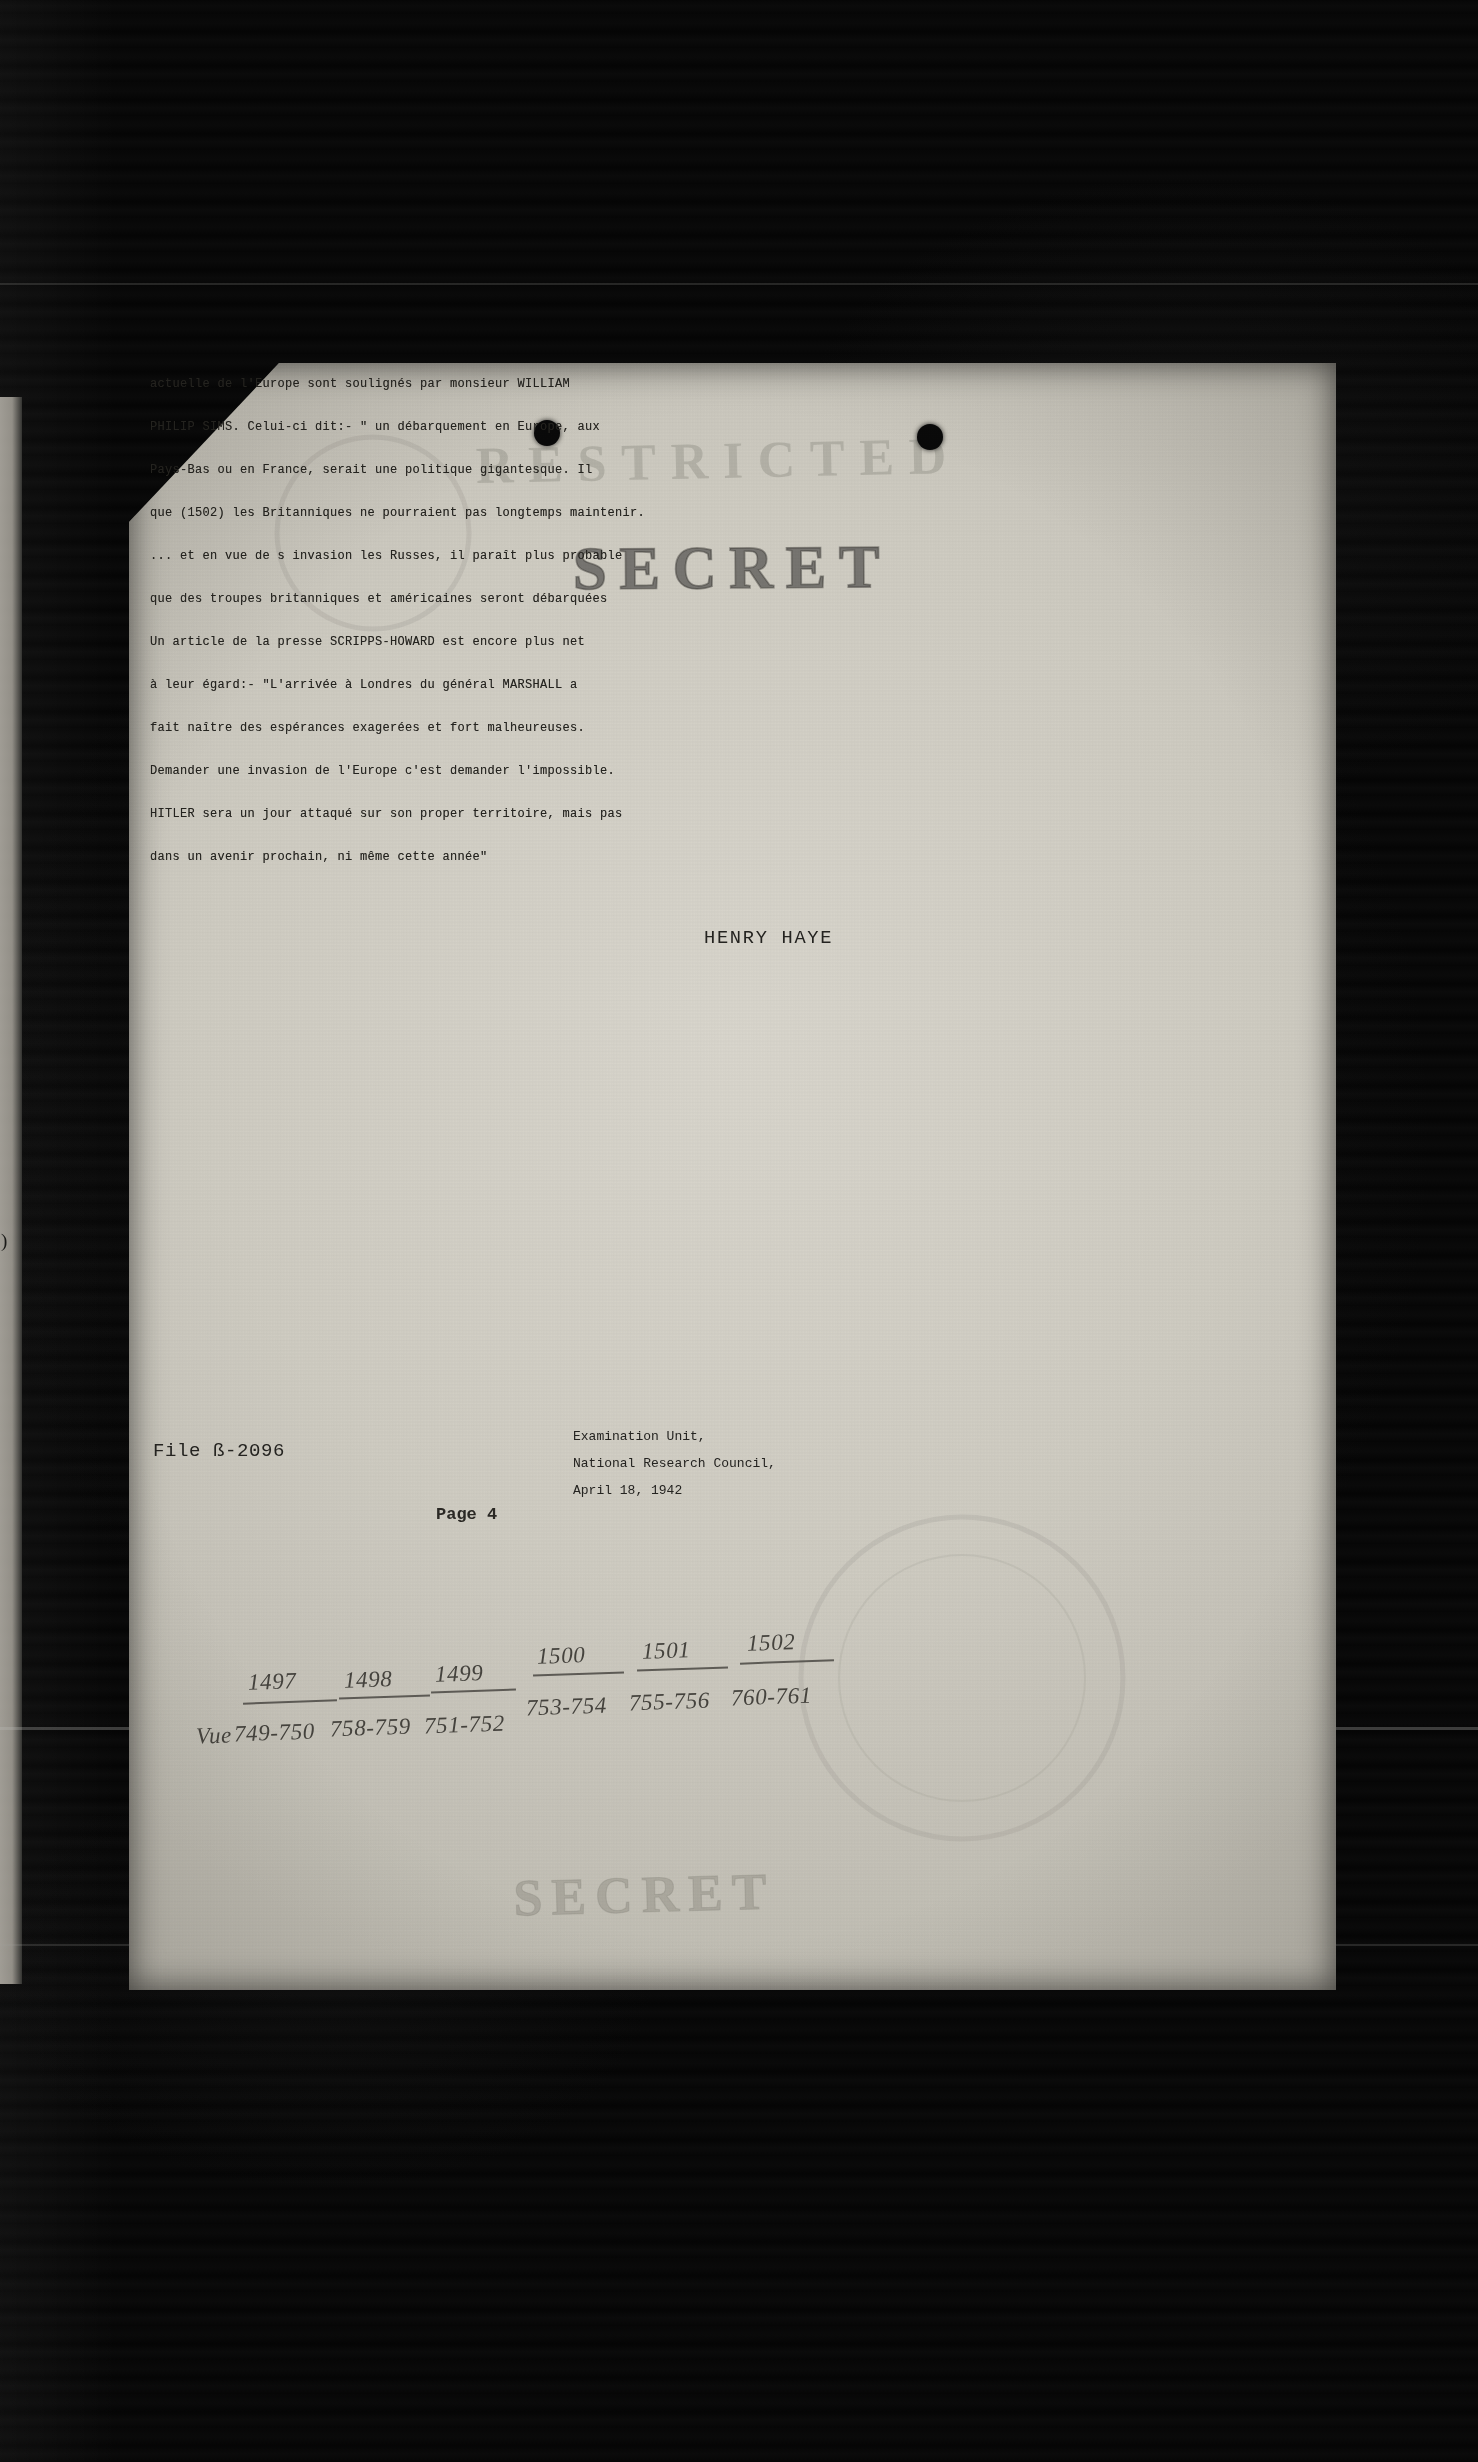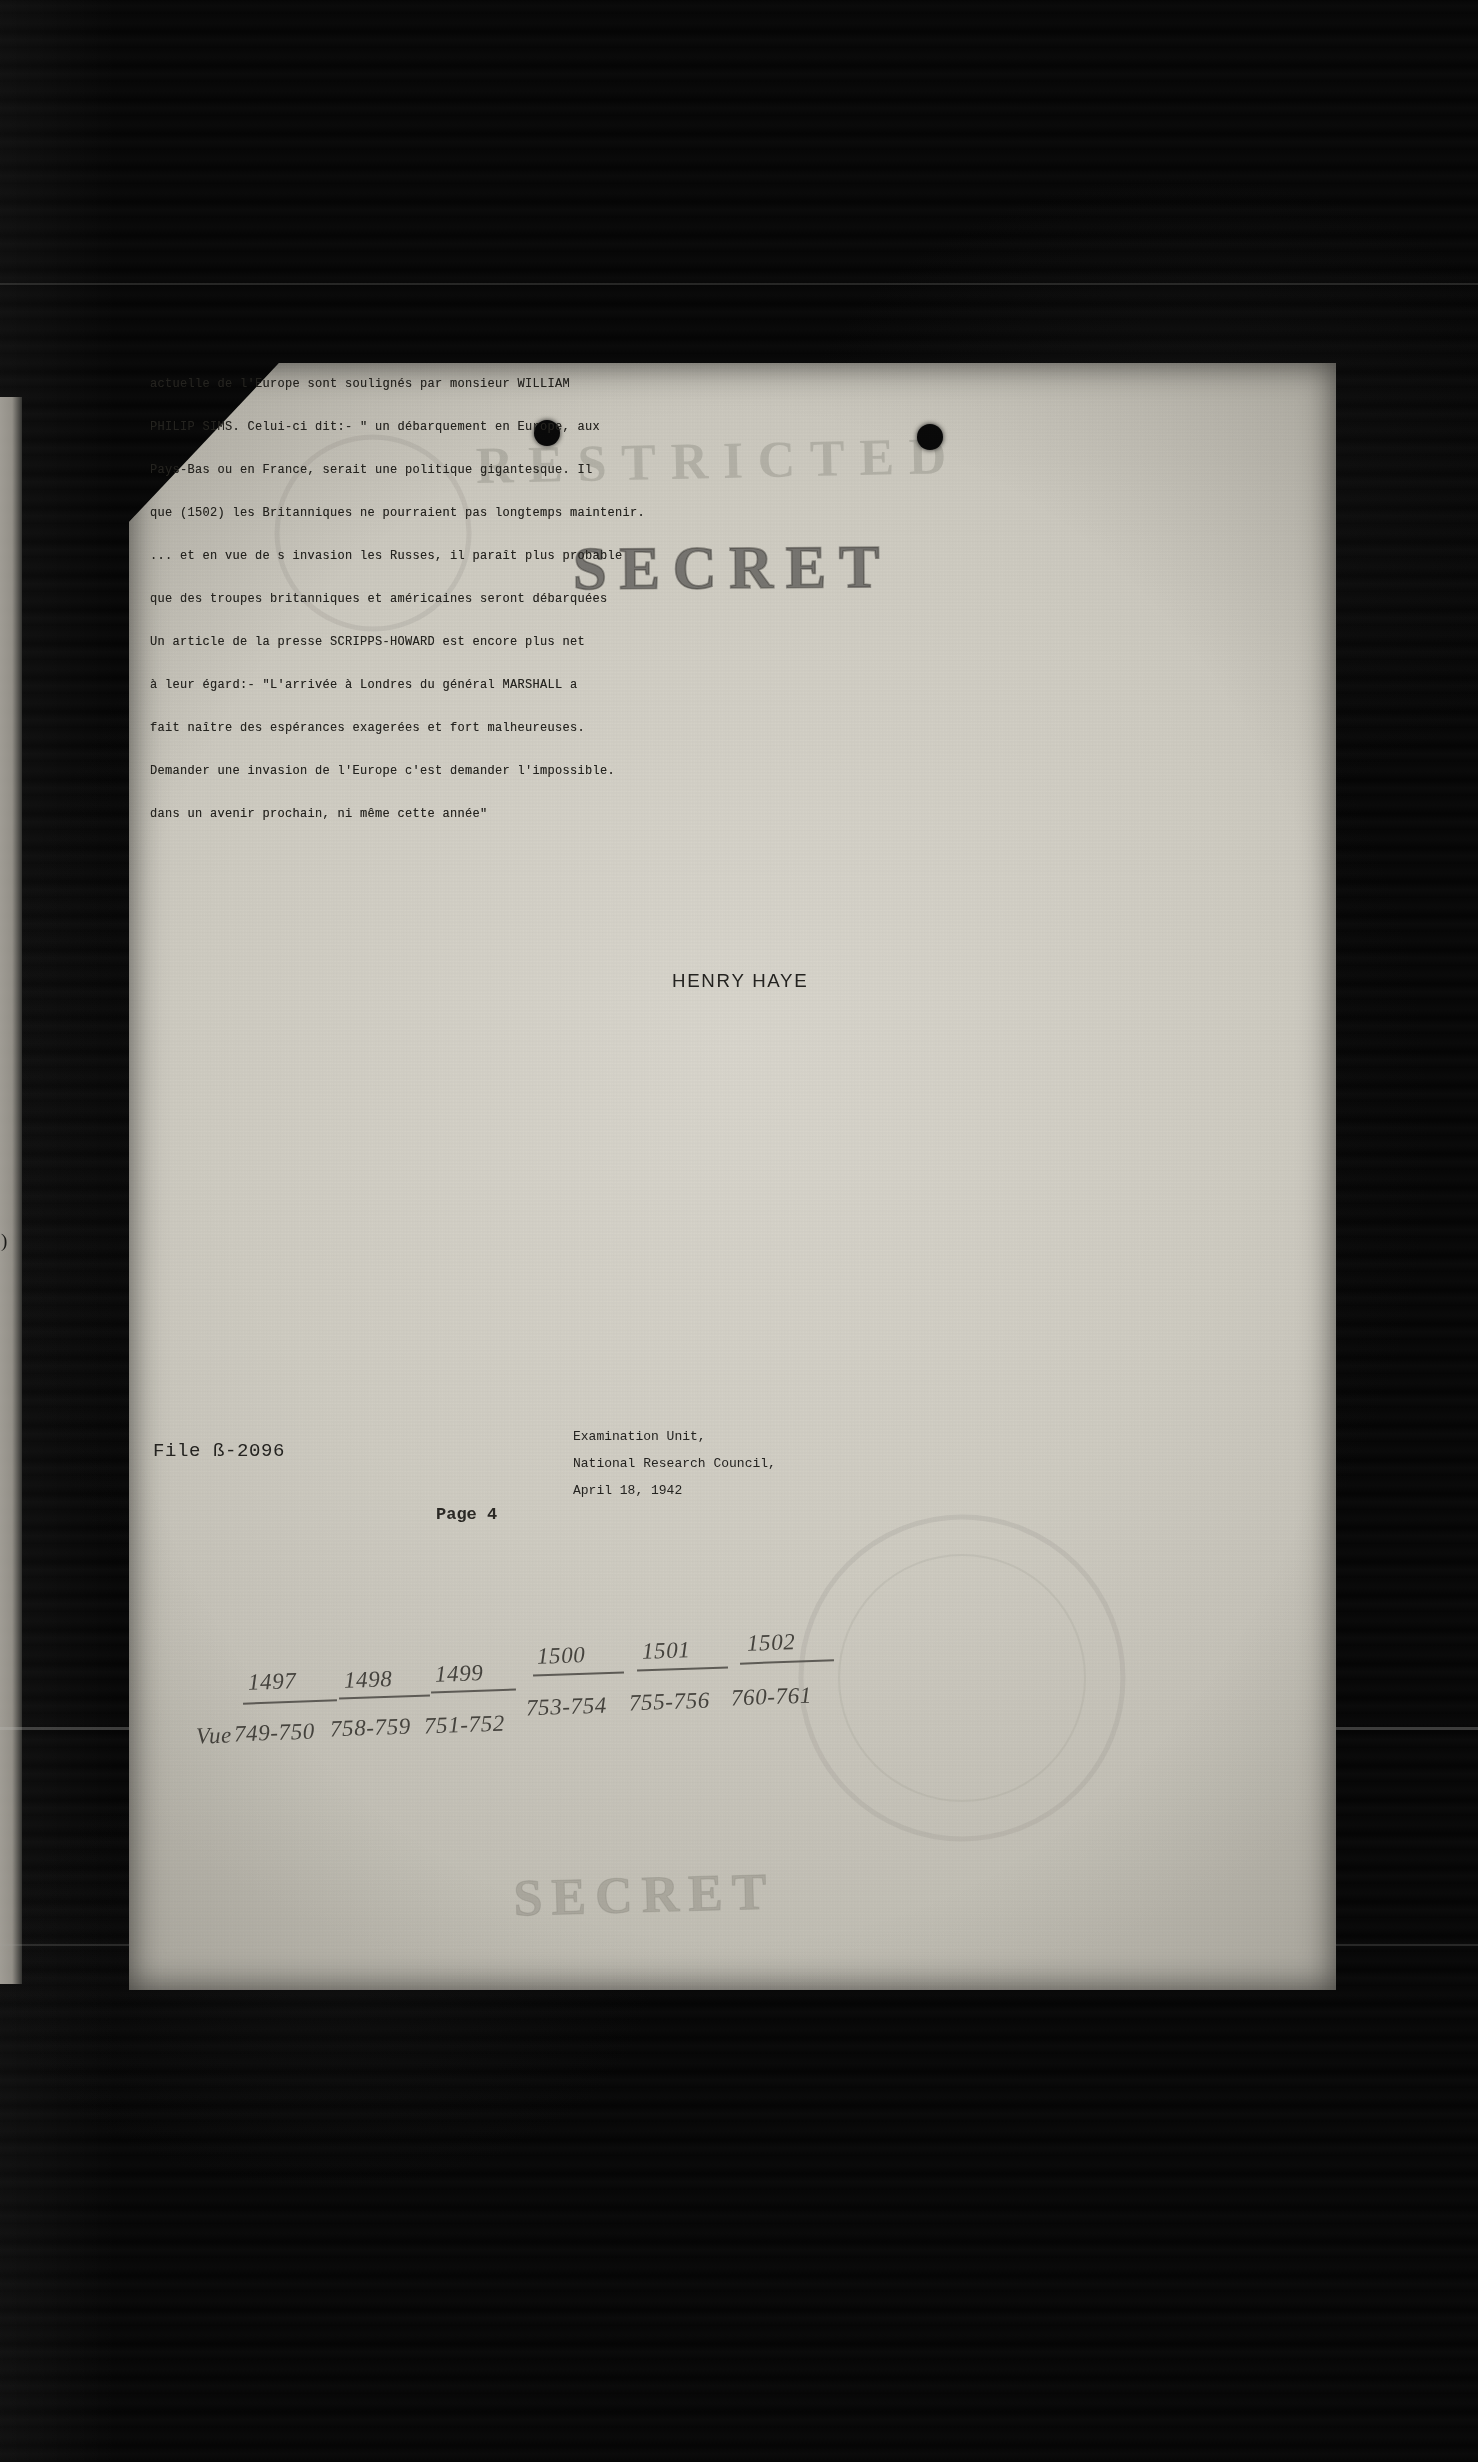--- a/index.html
+++ b/index.html
@@ -213,27 +213,26 @@
     font-size: 12px;
     line-height: 43px;
     color: #24231f;
     white-space: pre;
     letter-spacing: 0.3px;
     text-shadow: 0 0 0.6px rgba(40,38,34,0.45);
   }
 
   #signature-line {
     position: absolute;
-    left: 672px;
+    left: 704px;
     top: 927px;
-    font-family: Liberation Sans, sans-serif;
+    font-family: Liberation Mono, monospace;
     font-size: 18.7px;
     letter-spacing: 1.7px;
     color: #242320;
-    margin-top: 43px;
   }
 
   
   .handwriting {
     position: absolute;
     font-family: "Liberation Serif", serif;
     font-style: italic;
     color: #3a3833;
     font-size: 23px;
     letter-spacing: 0.6px;
@@ -313,20 +312,21 @@
   <div class="typed-line">actuelle de l'Europe sont soulignés par monsieur WILLIAM</div>
   <div class="typed-line">PHILIP SIMS. Celui-ci dit:- " un débarquement en Europe, aux</div>
   <div class="typed-line">Pays-Bas ou en France, serait une politique gigantesque. Il</div>
   <div class="typed-line">que (1502) les Britanniques ne pourraient pas longtemps maintenir.</div>
   <div class="typed-line">... et en vue de s invasion les Russes, il paraît plus probable</div>
   <div class="typed-line">que des troupes britanniques et américaines seront débarquées</div>
   <div class="typed-line">Un article de la presse SCRIPPS-HOWARD est encore plus net</div>
   <div class="typed-line">à leur égard:- "L'arrivée à Londres du général MARSHALL a</div>
   <div class="typed-line">fait naître des espérances exagerées et fort malheureuses.</div>
   <div class="typed-line">Demander une invasion de l'Europe c'est demander l'impossible.</div>
+  <div class="typed-line">HITLER sera un jour attaqué sur son proper territoire, mais pas</div>
   <div class="typed-line">dans un avenir prochain, ni même cette année"</div>
 </div>
 
 <div id="signature-line">HENRY HAYE</div>
 
 <div id="annotation-layer">
     <div class="pencil-underline" style="left: 243px; top: 1701px; width: 94px;"></div>
     <div class="pencil-underline" style="left: 339px; top: 1696px; width: 91px;"></div>
     <div class="pencil-underline" style="left: 431px; top: 1690px; width: 85px;"></div>
     <div class="pencil-underline" style="left: 533px; top: 1673px; width: 91px;"></div>

